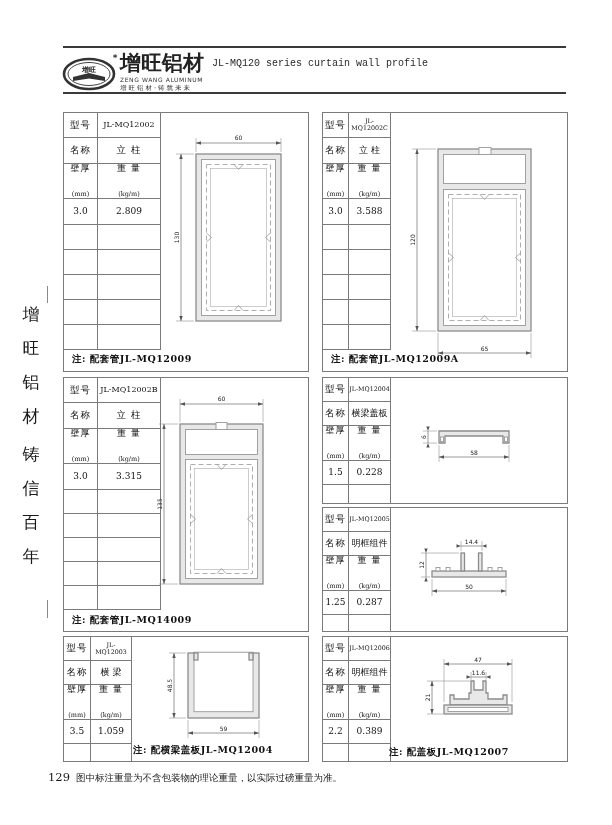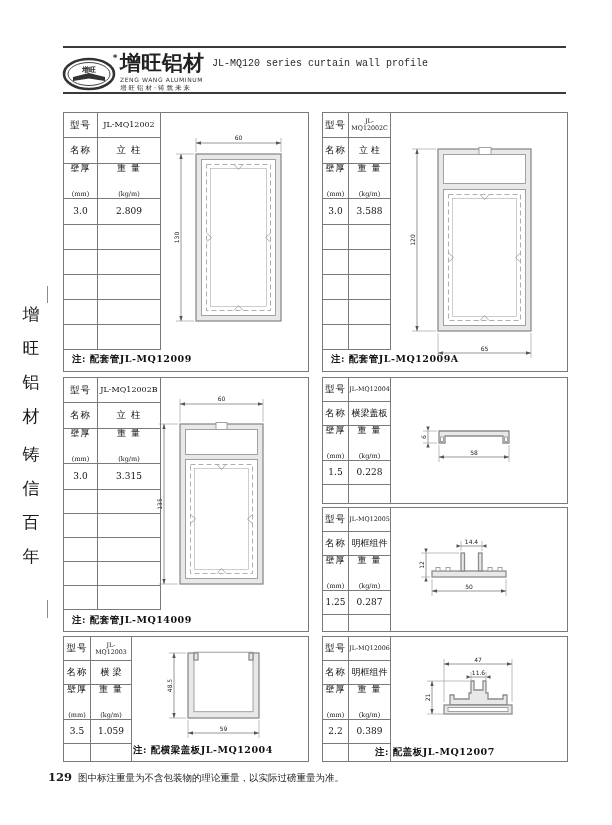--- a/index.html
+++ b/index.html
@@ -41,21 +41,21 @@
   .pin{fill:#fff;stroke:#999;stroke-width:.9;}
   .pda{fill:none;stroke:#999;stroke-width:.8;stroke-dasharray:5 3;}
   .pth{fill:none;stroke:#ababab;stroke-width:.6;}
   .ntc{fill:none;stroke:#999;stroke-width:.8;}
   .dim{stroke:#777;stroke-width:.75;fill:none;}
   .ext{stroke:#8a8a8a;stroke-width:.55;fill:none;}
   .arr{fill:#555;stroke:none;}
   .dtx{font:6px "DejaVu Sans","Liberation Sans",sans-serif;fill:#222;}
   
   .footer{position:absolute;left:48px;top:770px;font-size:9.5px;color:#1a1a1a;white-space:nowrap;}
-  .pageno{font-family:"DejaVu Serif",serif;font-size:11.5px;margin-right:6px;font-weight:bold;}
+  .pageno{font-family:"DejaVu Serif",serif;font-size:11.5px;margin-right:6px;}
 </style>
 </head>
 <body>
 
 <div class="page">
 
   <div class="hrule top"></div>
   <div class="hrule bot"></div>
 
   <svg class="logo-svg" width="58" height="40" viewBox="0 0 58 40">
@@ -436,20 +436,20 @@
       <path class="prof" d="M62,68 V58 h4 v4 h15 v-6 h2 v-12 h3 v9 h9 v-9 h3 v12 h2 v6 h15 v-4 h4 v10 z"></path>
       <rect class="prof" x="56" y="68" width="68" height="9"></rect>
       <rect class="pin" x="60" y="70.5" width="60" height="4"></rect>
       <path class="ext" d="M56,65 V22 M124,65 V22 M83,43 V35 M98,43 V35 M82,44 H39 M55,77 H39"></path>
       <path class="dim" d="M56,27 H124 M83,40 H98 M44,44 V77"></path>
       <path class="arr" d="M56,27 l5,-1.7 v3.4 z M124,27 l-5,-1.7 v3.4 z M83,40 l-4.5,-1.7 v3.4 z M98,40 l4.5,-1.7 v3.4 z M44,44 l-1.7,5 h3.4 z M44,77 l-1.7,-5 h3.4 z"></path>
       <text class="dtx" x="90" y="24.5" text-anchor="middle">47</text>
       <text class="dtx" x="90.5" y="37.5" text-anchor="middle">11.6</text>
       <text class="dtx" text-anchor="middle" transform="translate(41.5,60.5) rotate(-90)">21</text>
     </svg>
-    <div class="note" style="left:52px;bottom:2px;">注: 配盖板JL-MQ12007</div>
+    <div class="note" style="left:66px;bottom:2px;">注: 配盖板JL-MQ12007</div>
   </div>
 
   <div class="footer">
     <span class="pageno">129</span><span>图中标注重量为不含包装物的理论重量，以实际过磅重量为准。</span>
   </div>
 
 </div>
 
 </body></html>

